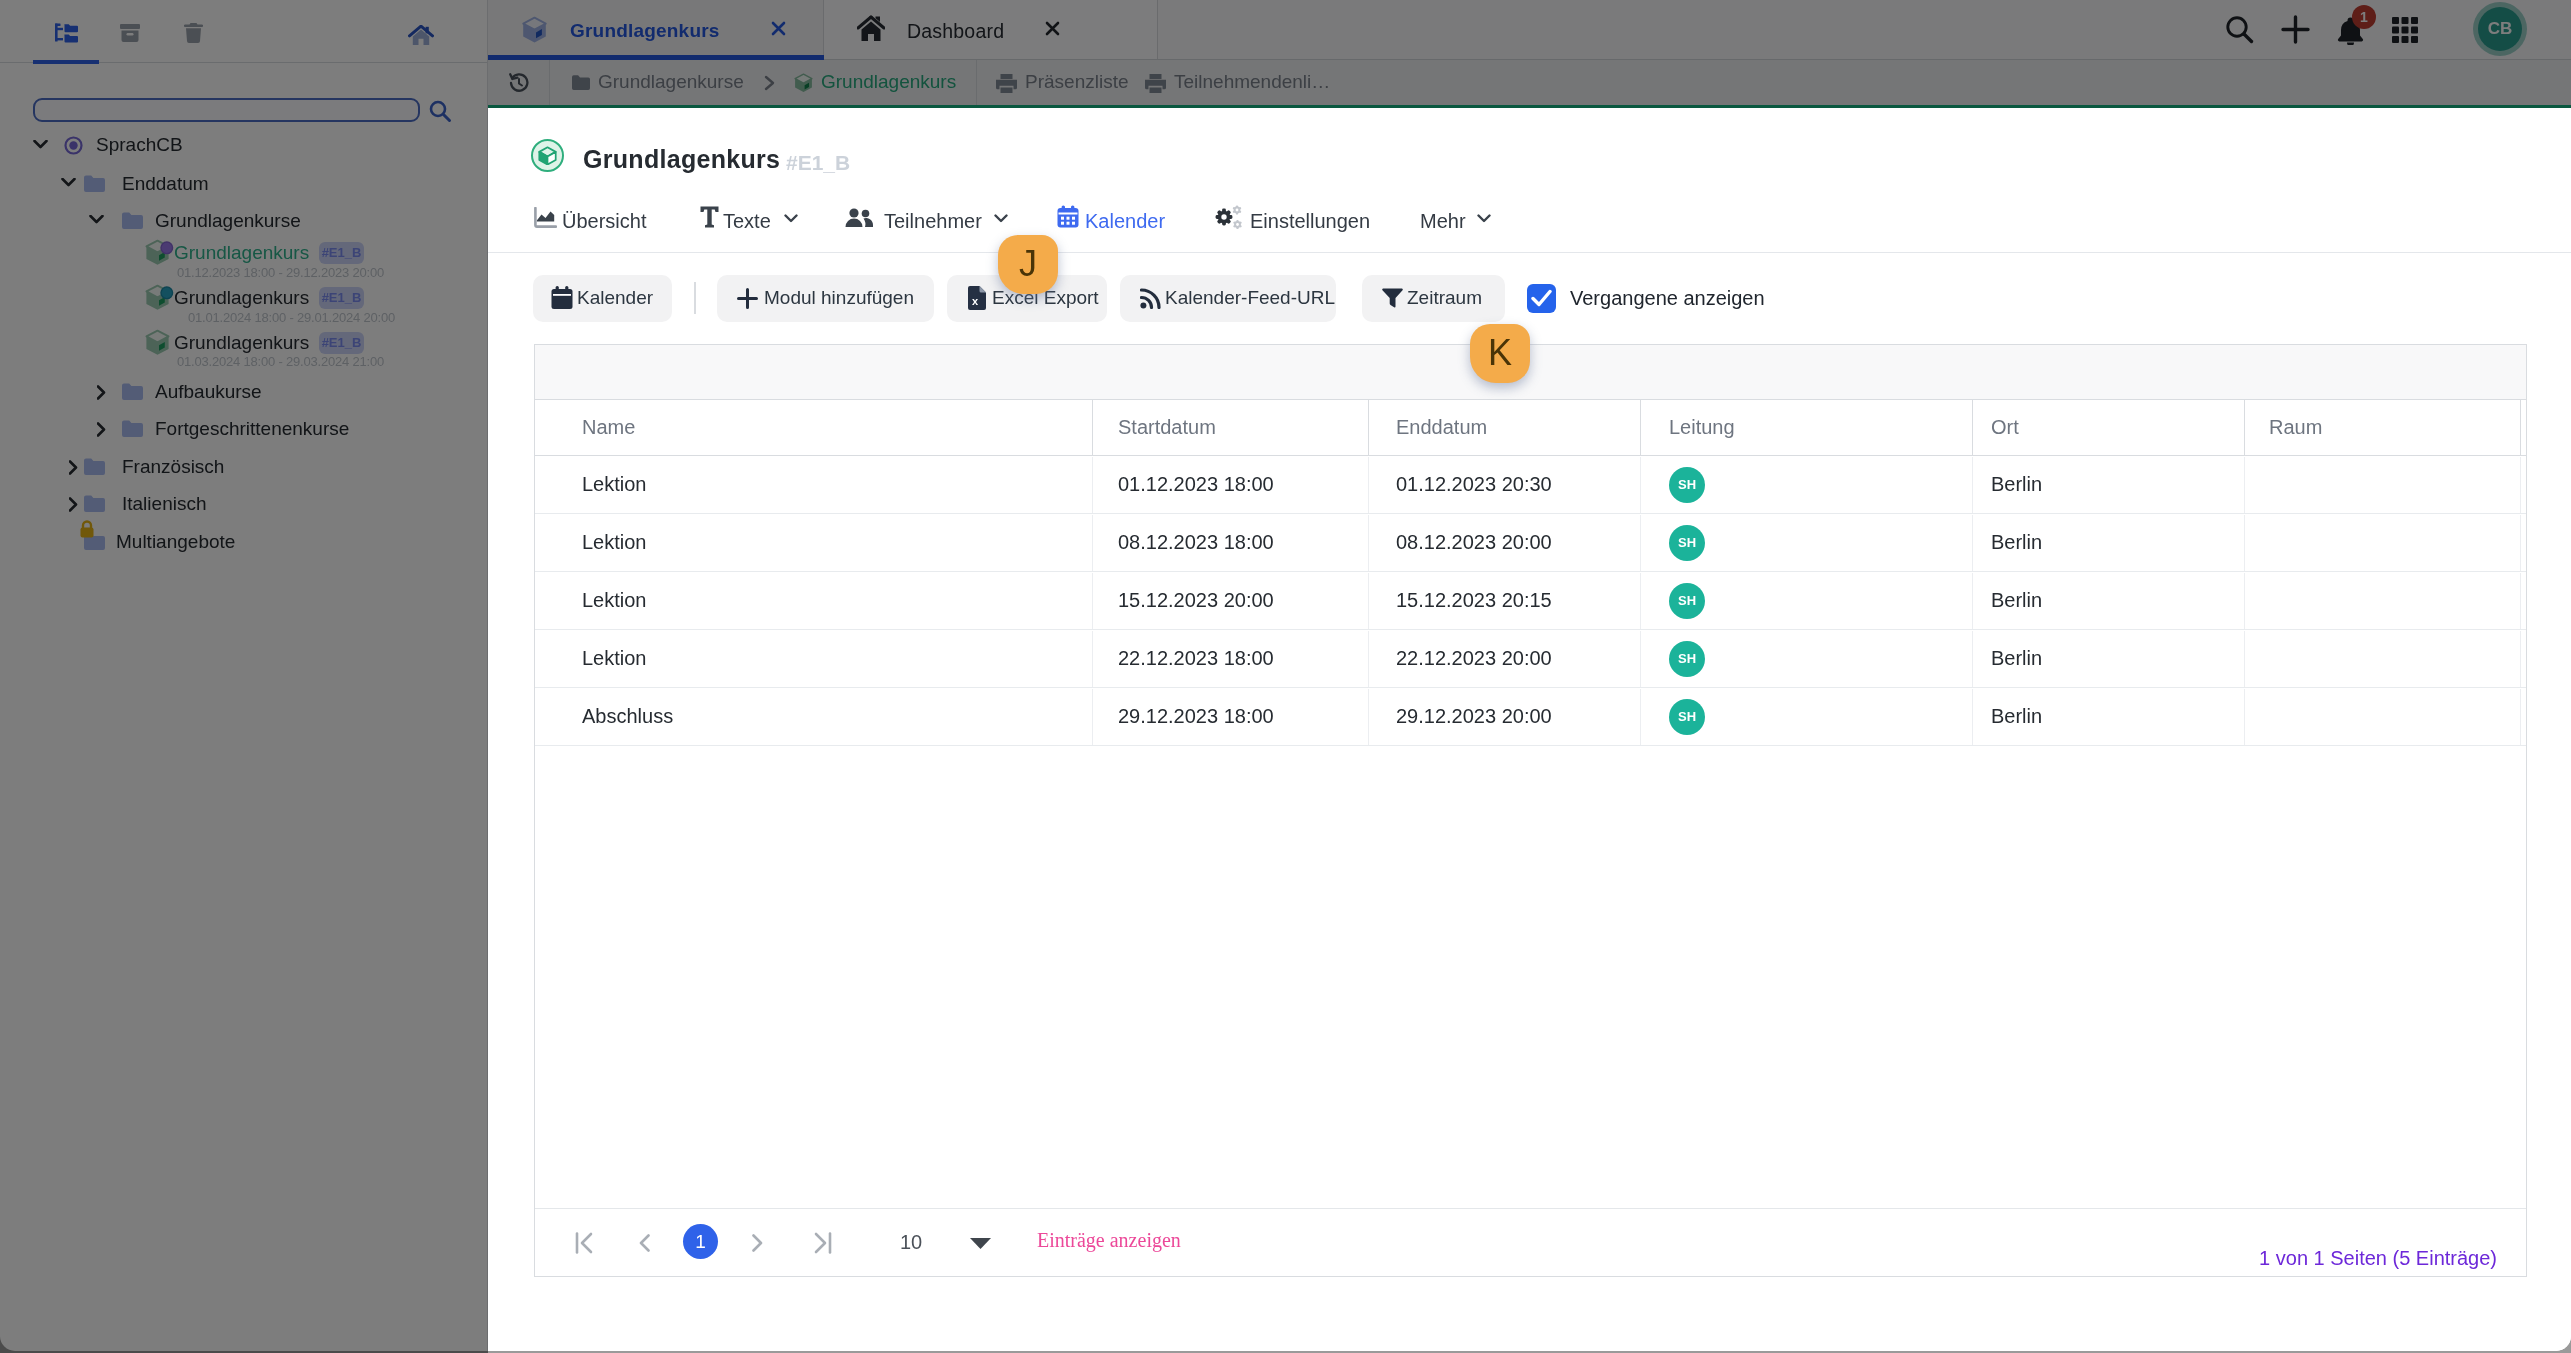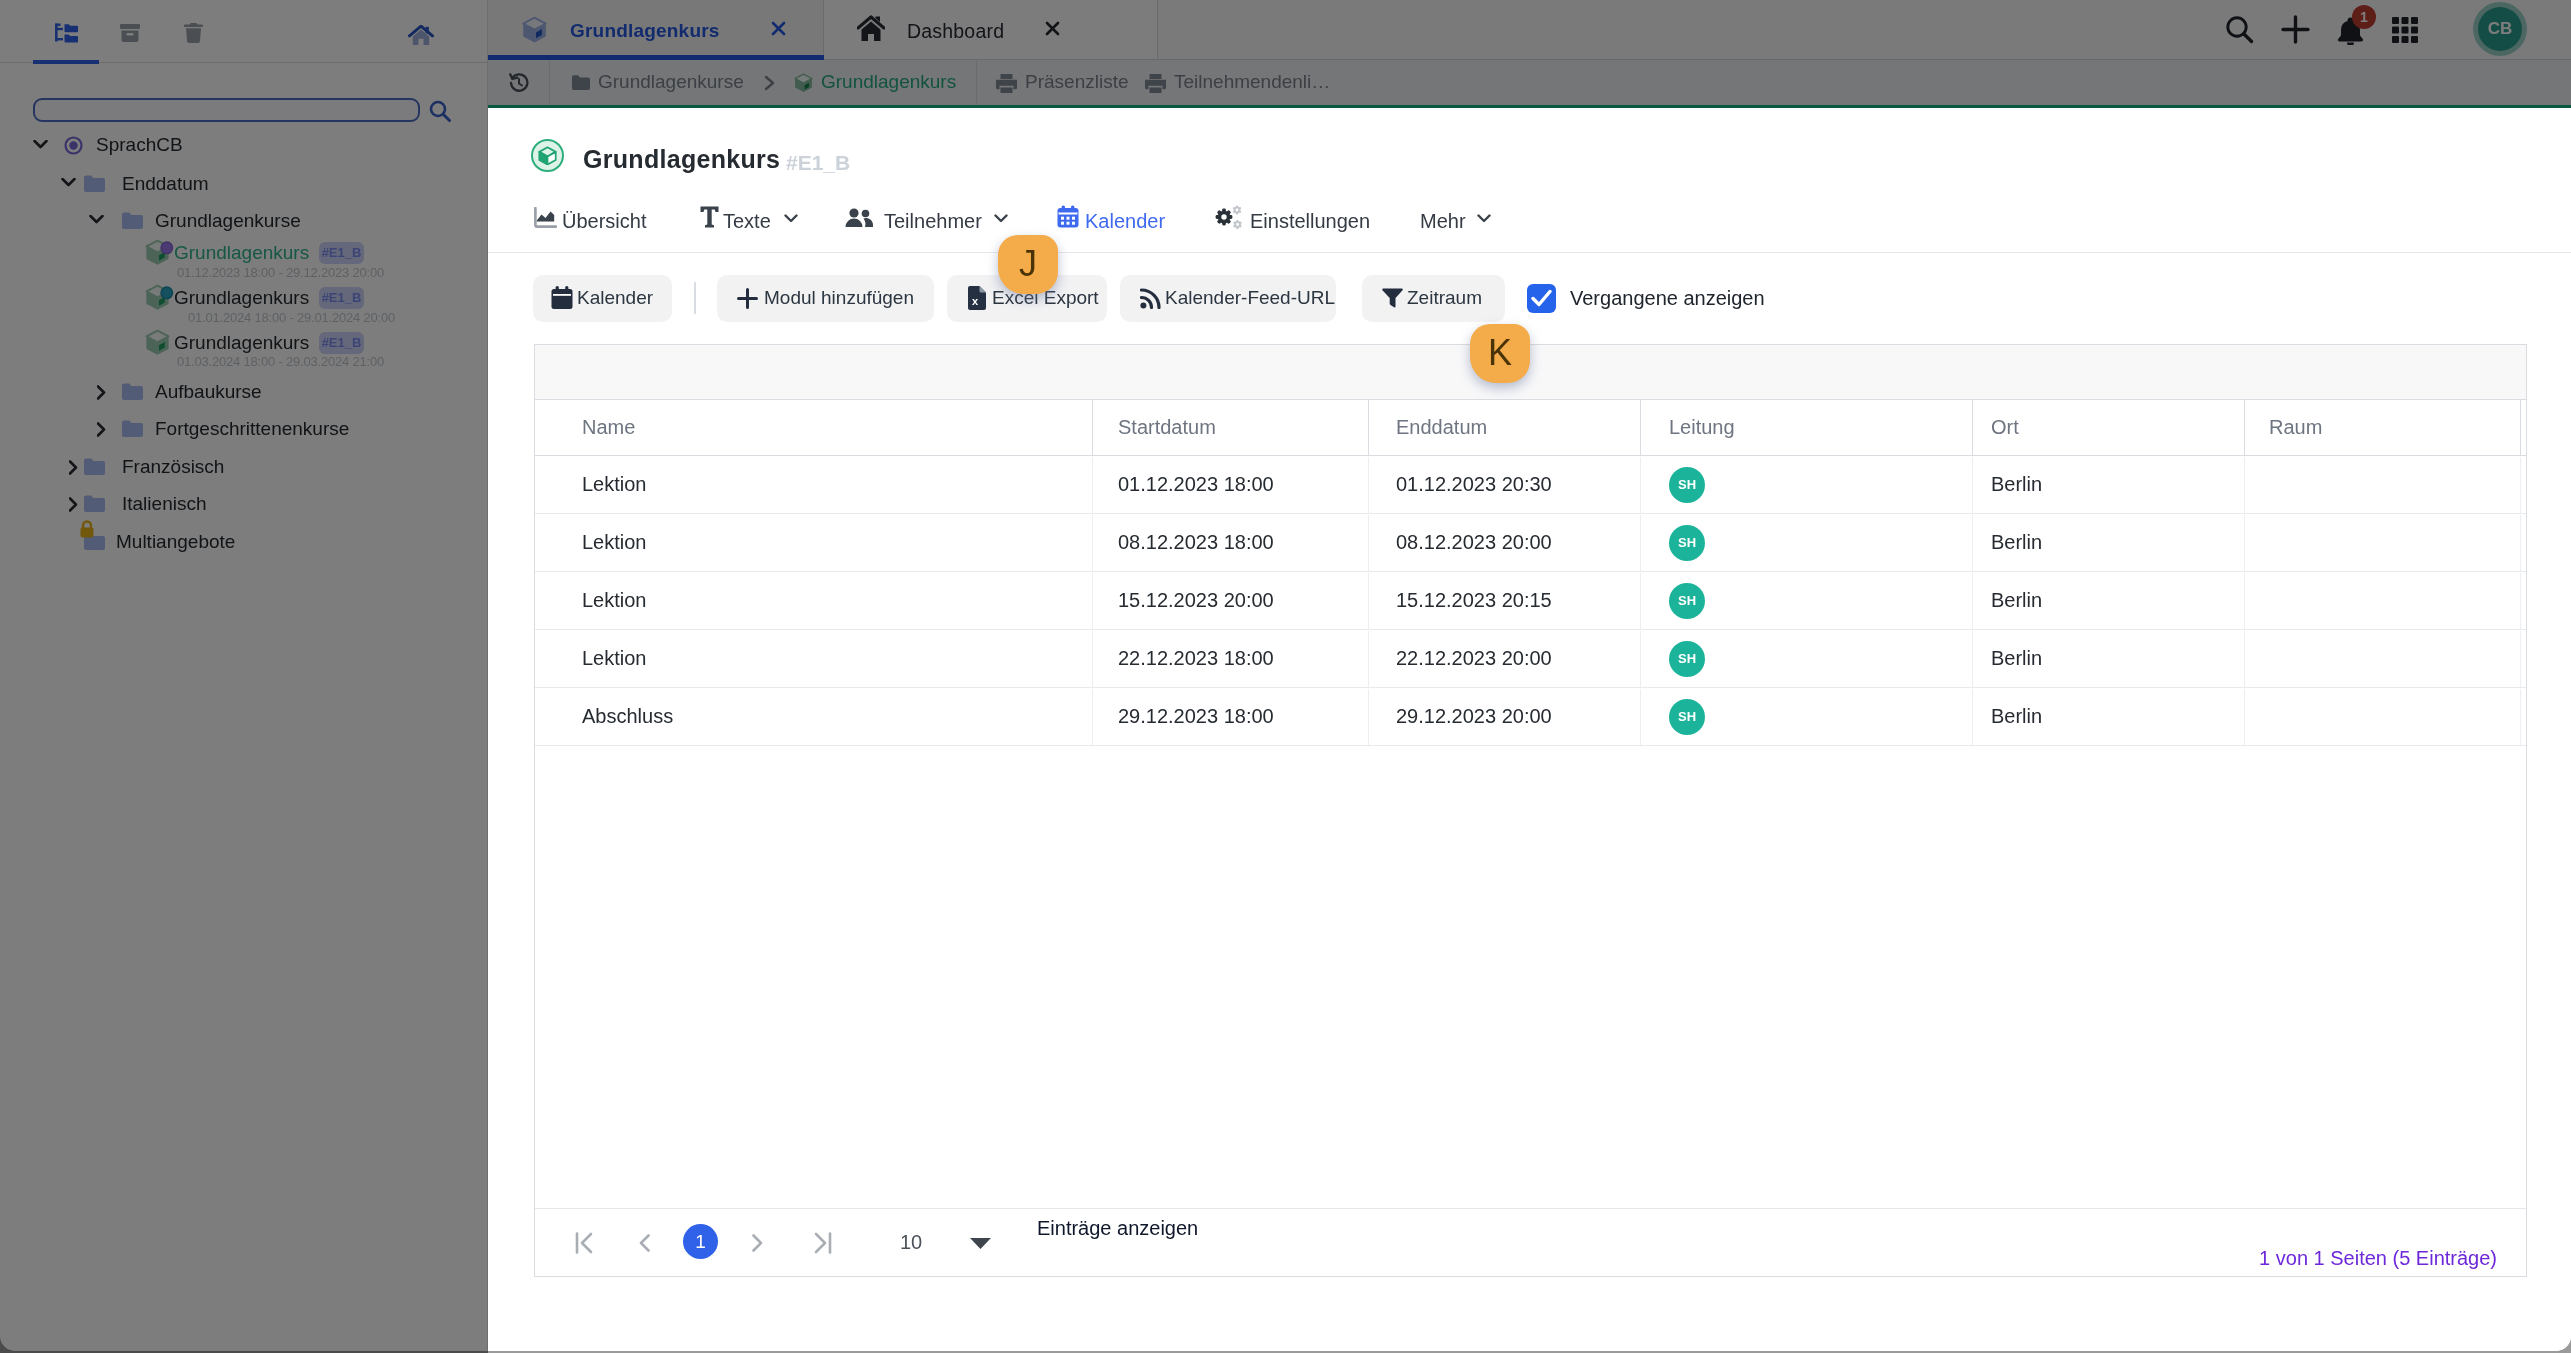--- a/index.html
+++ b/index.html
@@ -505,20 +505,20 @@
             <path d="M2.5 1.5 L10 9 L2.5 16.5" stroke="#a9aeb5" stroke-width="2.6" fill="none" stroke-linecap="round" stroke-linejoin="round"></path>
           </svg>
           <svg class="abs" style="left:278px;top:23px;" width="19" height="22" viewBox="0 0 19 22">
             <path d="M3 2 L12 11 L3 20" stroke="#a9aeb5" stroke-width="2.6" fill="none" stroke-linecap="round" stroke-linejoin="round"></path>
             <line x1="17" y1="1.5" x2="17" y2="20.5" stroke="#a9aeb5" stroke-width="2.6" stroke-linecap="round"></line>
           </svg>
           <span class="abs" style="left:365px;top:22px;color:#4c525a;">10</span>
           <svg class="abs" style="left:434px;top:28px;" width="23" height="13" viewBox="0 0 23 13">
             <path d="M1 1 L11.5 12 L22 1 Z" fill="#3f454c"></path>
           </svg>
-          <span class="abs" style="left:502px;top:8px;color:#0f172a;">Einträge anzeigen</span>
+          <span class="abs" style="left:502px;top:20px;color:#ec4899;font-family:Liberation Serif, serif;">Einträge anzeigen</span>
           <span class="abs" style="right:29px;top:38px;color:#6d28d9;">1 von 1 Seiten (5 Einträge)</span>
         </div>
       </div>
     </div>
   </div>
 </div>
 <div class="dimhole"></div>
 
 </body></html>

